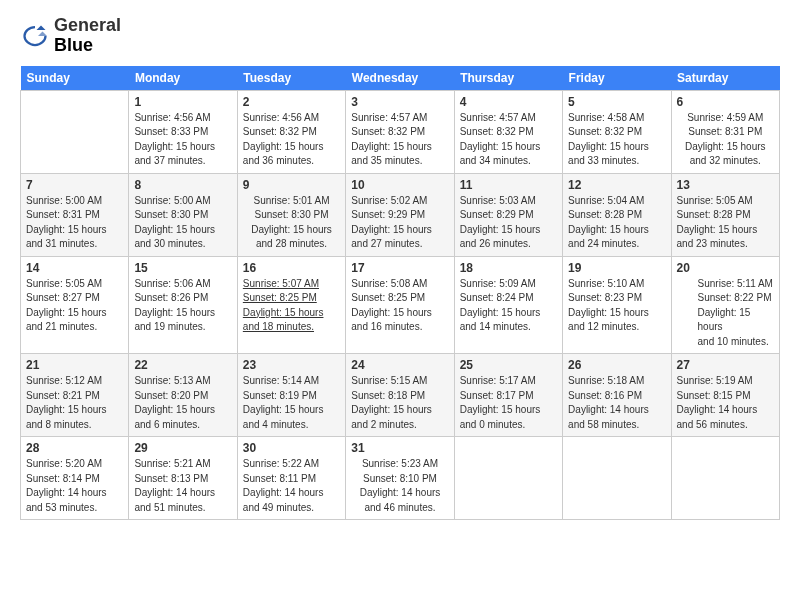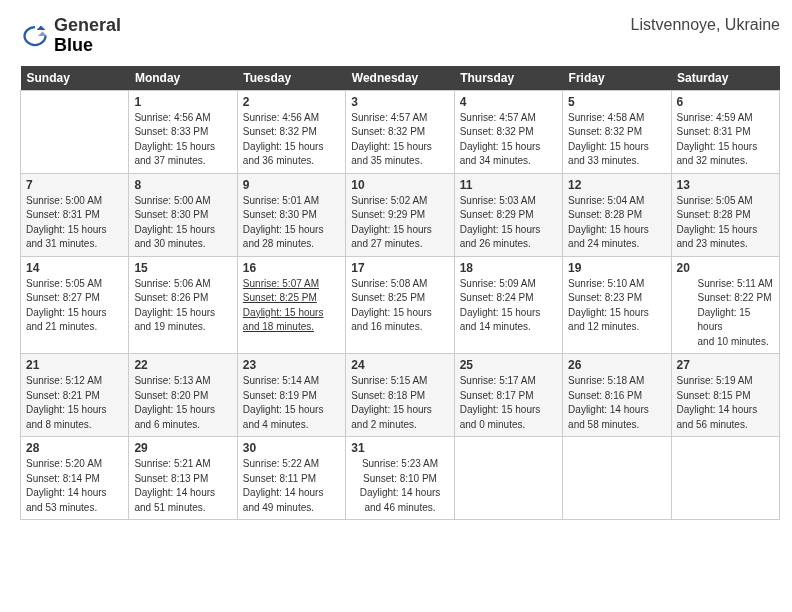--- a/index.html
+++ b/index.html
@@ -47,21 +47,21 @@
       font-size: 16px;
       font-weight: normal;
       color: #444;
     }
     table {
       width: 100%;
       border-collapse: collapse;
       font-size: 10.5px;
     }
     thead tr th {
-      background-color: #404040;
+      background-color: #3b82f6;
       color: #fff;
       text-align: left;
       padding: 5px 6px;
       font-size: 12px;
       font-weight: bold;
     }
     tbody tr td {
       border: 1px solid #ccc;
       vertical-align: top;
       padding: 4px 5px;
@@ -97,21 +97,20 @@
         <path d="M20 8 C12 8 6 14 6 20 C6 26 12 32 20 32 C28 32 34 26 34 20" stroke="#2a5caa" stroke-width="3" fill="none"></path>
         <path d="M28 6 L34 12 L22 12 Z" fill="#2a5caa"></path>
         <path d="M30 14 L36 20 L24 20 Z" fill="#2a5caa" opacity="0.6"></path>
       </svg>
       <div class="logo-text">
         <span class="logo-general">General</span><br>
         <span class="logo-blue">Blue</span>
       </div>
     </div>
     <div class="title-block">
-      <h2>Listvennoye, Ukraine</h2>
     </div>
   </div>
 
   <table>
     <thead>
       <tr>
         <th>Sunday</th>
         <th>Monday</th>
         <th>Tuesday</th>
         <th>Wednesday</th>
@@ -153,21 +152,21 @@
           </td>
           <td>
             <span class="day-num">5</span>
             <div class="day-info" style="white-space: pre-line;">Sunrise: 4:58 AM
 Sunset: 8:32 PM
 Daylight: 15 hours
 and 33 minutes.</div>
           </td>
           <td>
             <span class="day-num">6</span>
-            <div class="day-info" style="white-space: pre-line;">Sunrise: 4:59 AM
+            <div class="day-info" style="white-space: pre-line; text-align: center;">Sunrise: 4:59 AM
 Sunset: 8:31 PM
 Daylight: 15 hours
 and 32 minutes.</div>
           </td>
         </tr>
         <tr>
           <td>
             <span class="day-num">7</span>
             <div class="day-info" style="white-space: pre-line;">Sunrise: 5:00 AM
 Sunset: 8:31 PM
@@ -176,21 +175,21 @@
           </td>
           <td>
             <span class="day-num">8</span>
             <div class="day-info" style="white-space: pre-line;">Sunrise: 5:00 AM
 Sunset: 8:30 PM
 Daylight: 15 hours
 and 30 minutes.</div>
           </td>
           <td>
             <span class="day-num">9</span>
-            <div class="day-info" style="white-space: pre-line;">Sunrise: 5:01 AM
+            <div class="day-info" style="white-space: pre-line; text-align: center;">Sunrise: 5:01 AM
 Sunset: 8:30 PM
 Daylight: 15 hours
 and 28 minutes.</div>
           </td>
           <td>
             <span class="day-num">10</span>
             <div class="day-info" style="white-space: pre-line;">Sunrise: 5:02 AM
 Sunset: 9:29 PM
 Daylight: 15 hours
 and 27 minutes.</div>

